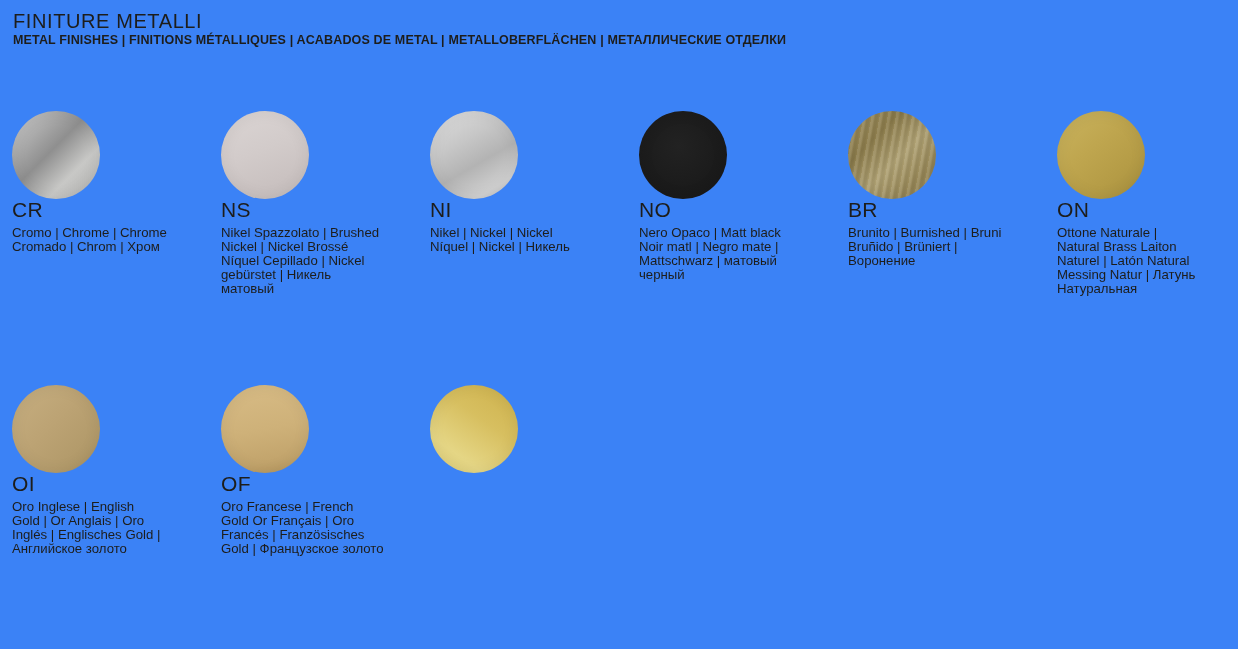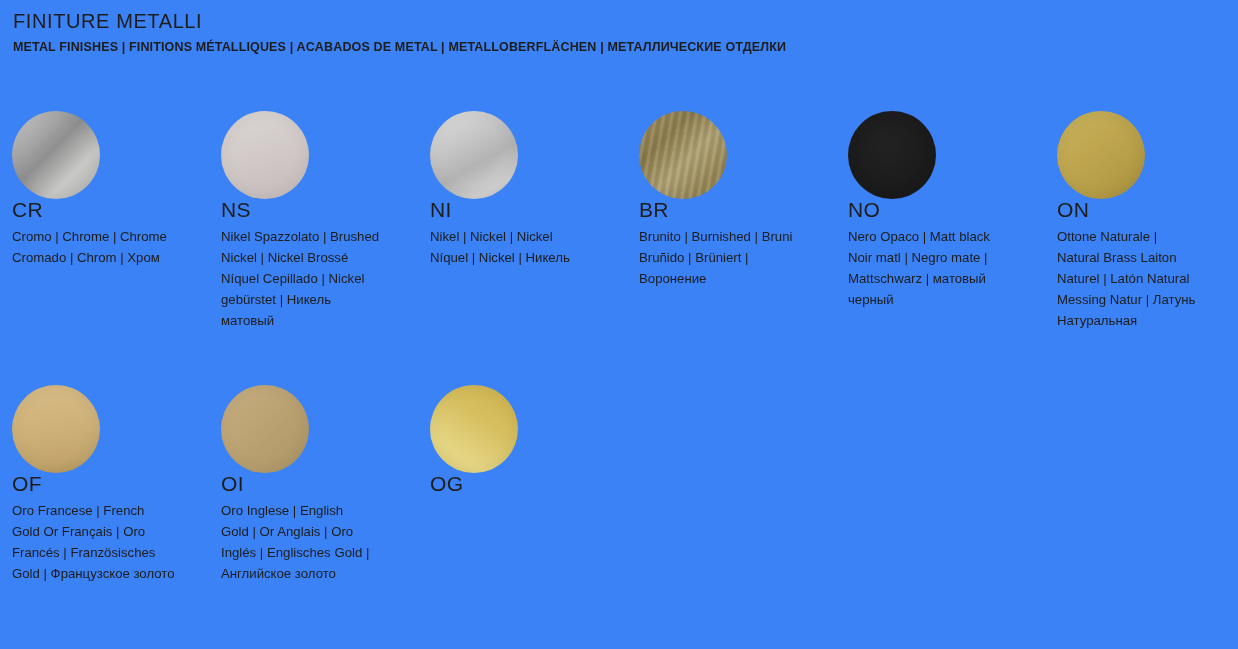--- a/index.html
+++ b/index.html
@@ -13,21 +13,21 @@
     overflow: hidden;
   }
   .header { position: absolute; top: 10px; left: 13px; }
   .title {
     font-size: 20px;
     font-weight: 400;
     letter-spacing: 0.6px;
     color: #1d1d1b;
   }
   .subtitle {
-    margin-top: 7px;
+    margin-top: 0;
     font-size: 12.5px;
     font-weight: 700;
     letter-spacing: 0.15px;
     color: #1d1d1b;
   }
   .row { position: absolute; left: 12px; display: flex; }
   .row-1 { top: 111px; }
   .row-2 { top: 385px; }
   .cell { width: 209px; flex: 0 0 209px; }
   .swatch {
@@ -40,21 +40,21 @@
     font-size: 21px;
     line-height: 22px;
     font-weight: 400;
     letter-spacing: 0.3px;
     color: #1d1d1b;
   }
   .desc {
     margin-top: 5px;
     width: 196px;
     font-size: 13.2px;
-    line-height: 21px;
+    line-height: 14px;
     color: #1d1d1b;
     white-space: pre-line;
   }
 </style>
 </head>
 <body>
 
 <div class="page">
   <div class="header">
     <div class="title">FINITURE METALLI</div>
@@ -76,59 +76,58 @@
 gebürstet | Никель
 матовый</div>
   </div>
       <div class="cell">
     <div class="swatch" style="background: linear-gradient(150deg, rgb(224, 224, 224) 0%, rgb(199, 199, 199) 35%, rgb(179, 179, 179) 58%, rgb(208, 208, 208) 82%, rgb(189, 189, 189) 100%);"></div>
     <div class="code">NI</div>
     <div class="desc">Nikel | Nickel | Nickel
 Níquel | Nickel | Никель</div>
   </div>
       <div class="cell">
-    <div class="swatch" style="background: repeating-linear-gradient(100deg, rgba(255, 255, 255, 0.1) 0px, rgba(255, 255, 255, 0.1) 2px, rgba(0, 0, 0, 0.07) 4px, rgba(0, 0, 0, 0.07) 6px, rgba(255, 255, 255, 0) 8px), linear-gradient(135deg, rgb(168, 152, 104) 0%, rgb(141, 125, 76) 30%, rgb(176, 162, 116) 55%, rgb(152, 136, 87) 80%, rgb(163, 147, 102) 100%);"></div>
-    <div class="code">BR</div>
-    <div class="desc">Brunito | Burnished | Bruni
-Bruñido | Brüniert |
-Воронение</div>
-  </div>
-      <div class="cell">
     <div class="swatch" style="background: radial-gradient(circle at 45% 40%, rgb(34, 34, 34) 0%, rgb(22, 22, 22) 100%);"></div>
     <div class="code">NO</div>
     <div class="desc">Nero Opaco | Matt black
 Noir matl | Negro mate |
 Mattschwarz | матовый
 черный</div>
+  </div>
+      <div class="cell">
+    <div class="swatch" style="background: repeating-linear-gradient(100deg, rgba(255, 255, 255, 0.1) 0px, rgba(255, 255, 255, 0.1) 2px, rgba(0, 0, 0, 0.07) 4px, rgba(0, 0, 0, 0.07) 6px, rgba(255, 255, 255, 0) 8px), linear-gradient(135deg, rgb(168, 152, 104) 0%, rgb(141, 125, 76) 30%, rgb(176, 162, 116) 55%, rgb(152, 136, 87) 80%, rgb(163, 147, 102) 100%);"></div>
+    <div class="code">BR</div>
+    <div class="desc">Brunito | Burnished | Bruni
+Bruñido | Brüniert |
+Воронение</div>
   </div>
       <div class="cell">
     <div class="swatch" style="background: linear-gradient(140deg, rgb(202, 180, 95) 0%, rgb(191, 166, 79) 40%, rgb(181, 156, 70) 70%, rgb(166, 142, 62) 100%);"></div>
     <div class="code">ON</div>
     <div class="desc">Ottone Naturale |
 Natural Brass Laiton
 Naturel | Latón Natural
 Messing Natur | Латунь
 Натуральная</div>
   </div>
     </div>
   <div class="row row-2">
       <div class="cell">
+    <div class="swatch" style="background: linear-gradient(135deg, rgb(199, 175, 129) 0%, rgb(188, 163, 116) 45%, rgb(178, 154, 106) 78%, rgb(167, 143, 96) 100%);"></div>
+    <div class="code">OI</div>
+    <div class="desc">Oro Inglese | English
+Gold | Or Anglais | Oro
+Inglés | Englisches Gold |
+Английское золото</div>
+  </div>
+      <div class="cell">
     <div class="swatch" style="background: linear-gradient(170deg, rgb(216, 188, 134) 0%, rgb(206, 177, 121) 50%, rgb(194, 164, 108) 82%, rgb(180, 149, 93) 100%);"></div>
     <div class="code">OF</div>
     <div class="desc">Oro Francese | French
 Gold Or Français | Oro
 Francés | Französisches
 Gold | Французское золото</div>
   </div>
       <div class="cell">
-    <div class="swatch" style="background: linear-gradient(135deg, rgb(199, 175, 129) 0%, rgb(188, 163, 116) 45%, rgb(178, 154, 106) 78%, rgb(167, 143, 96) 100%);"></div>
-    <div class="code">OI</div>
-    <div class="desc">Oro Inglese | English
-Gold | Or Anglais | Oro
-Inglés | Englisches Gold |
-Английское золото</div>
-  </div>
-      <div class="cell">
     <div class="swatch" style="background: linear-gradient(215deg, rgb(205, 176, 75) 0%, rgb(215, 191, 96) 40%, rgb(229, 214, 133) 75%, rgb(221, 205, 121) 100%);"></div>
-    <div class="code">OG</div>
   </div>
     </div>
 </div>
 
 </body></html>

